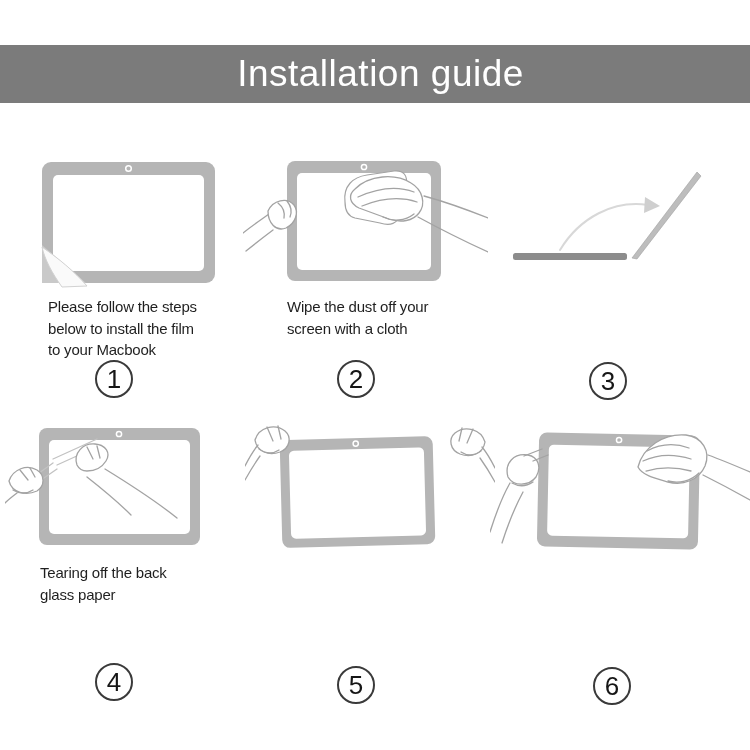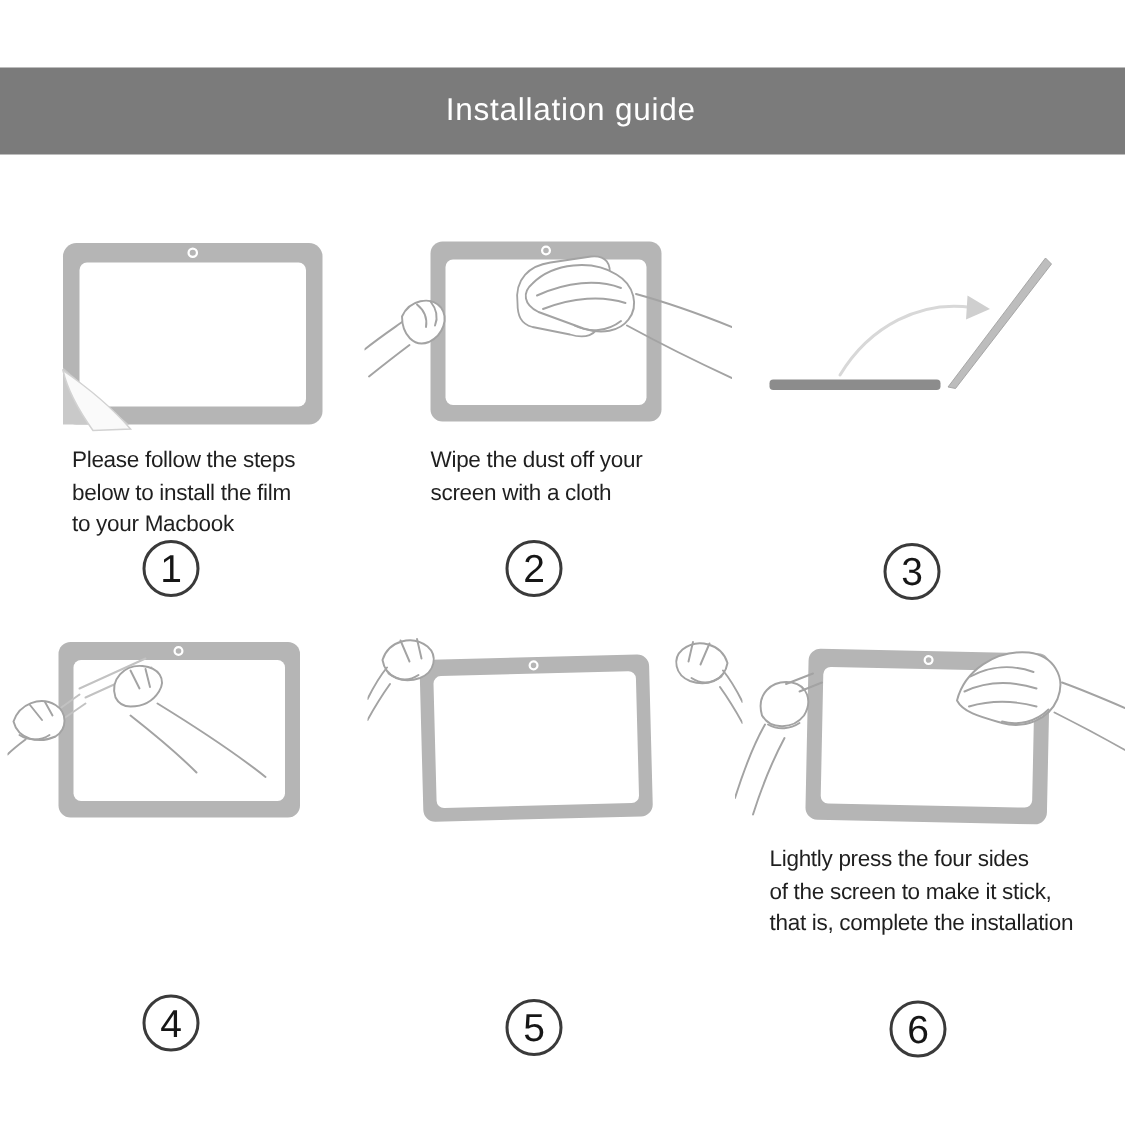--- a/index.html
+++ b/index.html
@@ -1,20 +1,20 @@
 <!DOCTYPE html>
 <html style="--banner-bg: #7b7b7b; --banner-fg: #ffffff; --frame-gray: #b5b5b5; --line-gray: #a3a3a3; --text-color: #1f1f1f;"><head>
 <meta charset="utf-8">
 <style>
   html,body{margin:0;padding:0;background:#fff;}
   .canvas{position:relative;width:750px;height:750px;background:#fff;overflow:hidden;
           font-family:"Liberation Sans",sans-serif;}
   .banner{position:absolute;left:0;top:45px;width:750px;height:58px;
           background:var(--banner-bg,#7b7b7b);display:flex;align-items:center;justify-content:center;}
-  .banner-title{color:var(--banner-fg,#ffffff);font-size:21px;letter-spacing:.5px;margin-left:11px;}
+  .banner-title{color:var(--banner-fg,#ffffff);font-size:37px;letter-spacing:.5px;margin-left:11px;}
   .caption{position:absolute;white-space:pre-line;font-size:15px;line-height:21.7px;
            letter-spacing:-0.2px;color:var(--text-color,#1f1f1f);}
   .num{position:absolute;width:38px;height:38px;box-sizing:border-box;border:2px solid #3a3a3a;
        border-radius:50%;display:flex;align-items:center;justify-content:center;
        font-size:26px;color:#161616;background:#fff;}
   .illus{position:absolute;}
   
   .sframe{fill:var(--frame-gray,#b5b5b5);}
   .sinner{fill:#ffffff;}
   .cam{fill:none;stroke:#ffffff;stroke-width:1.5;}
@@ -152,23 +152,22 @@
       <path class="ln" d="M0,107 C6,88 12,72 20,58"></path>
       <path class="ln" d="M12,118 C18,99 25,82 33,67"></path>
     </g>
   </svg>
 
   <p class="caption" style="left:48px;top:281px">Please follow the steps
 below to install the film
 to your Macbook</p>
   <p class="caption" style="left:287px;top:281px">Wipe the dust off your
 screen with a cloth</p>
-  <p class="caption" style="left:513px;top:547px">Lightly press the four sides
-of the screen to make it stick,
-that is, complete the installation</p>
+  <p class="caption" style="left:40px;top:547px">Tearing off the back
+glass paper</p>
 
   <div class="num" style="left:95px;top:360px">1</div>
   <div class="num" style="left:337px;top:360px">2</div>
   <div class="num" style="left:589px;top:362px">3</div>
   <div class="num" style="left:95px;top:663px">4</div>
   <div class="num" style="left:337px;top:666px">5</div>
   <div class="num" style="left:593px;top:667px">6</div>
 
 </div>
 

